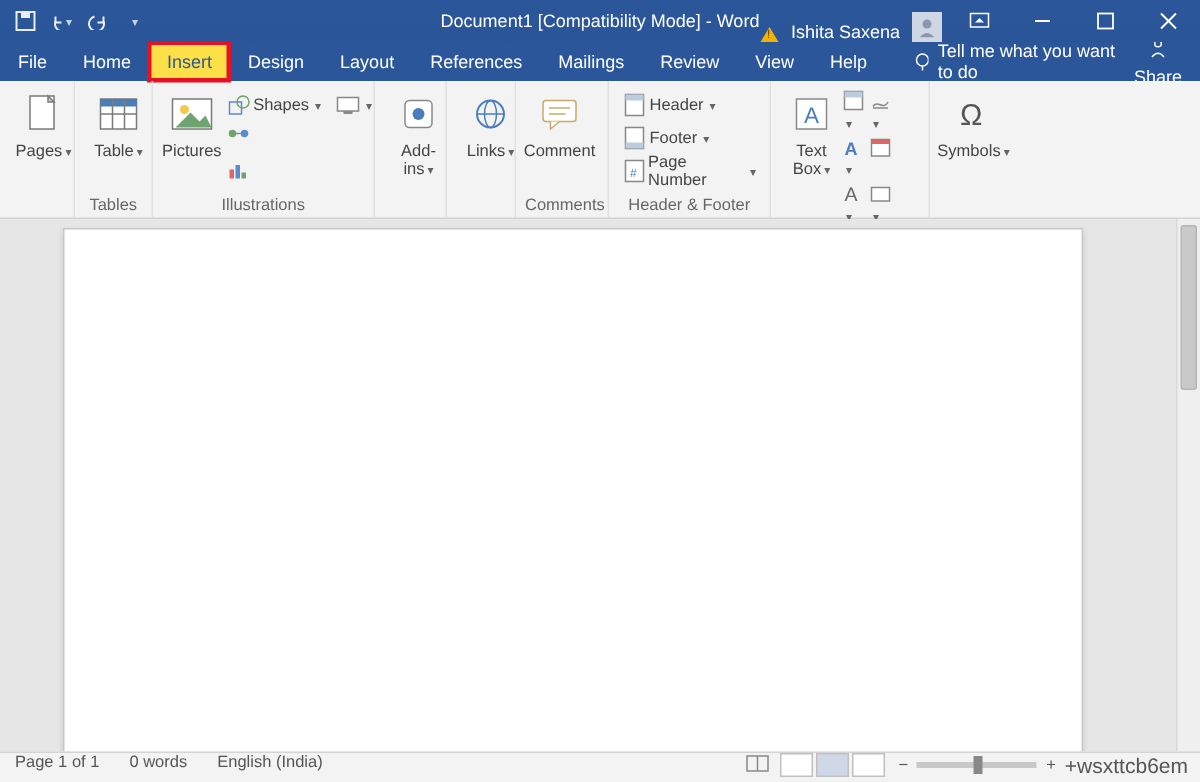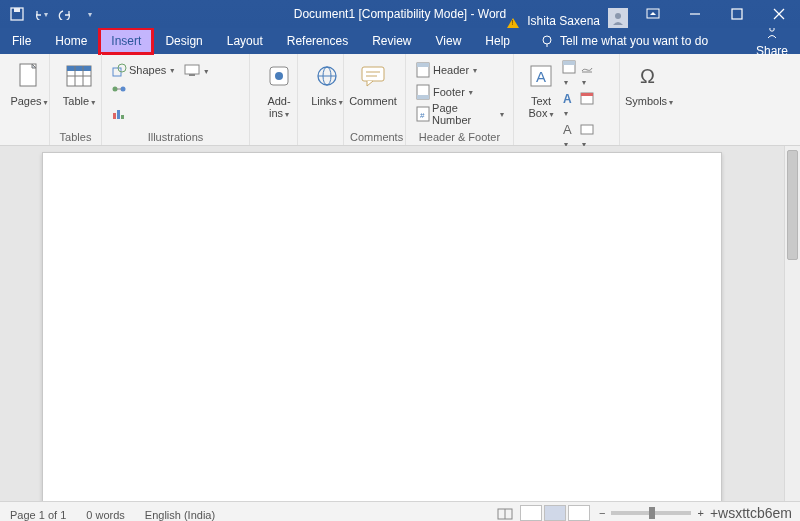--- a/index.html
+++ b/index.html
@@ -9,40 +9,40 @@
   .qat .ico { width: 14px; height: 14px; display: flex; align-items: center; justify-content: center; opacity: .9; }
   .title-center { position: absolute; left: 50%; transform: translateX(-50%); white-space: nowrap; }
   .title-right { margin-left: auto; display: flex; align-items: flex-end; gap: 8px; padding-right: 4px; }
   .avatar { width: 20px; height: 20px; background: #cfd6e4; display: flex; align-items: center; justify-content: center; }
   .winbtn { width: 34px; height: 28px; display: flex; align-items: center; justify-content: center; }
   .warning-tri { width:0;height:0;border-left:6px solid transparent;border-right:6px solid transparent;border-bottom:10px solid #f2b200; position: relative; }
   .warning-tri::after { content:"!"; position:absolute; left:-2px; top:-1px; font-size:8px; color:#5a3; color:#6b4; color:#5a3; color:#704; color:#704; }
   .warning-tri::after { content:"!"; position:absolute; left:-2px; top:0; font-size:8px; color:#6b3f00; }
   .menubar { height: 26px; background: #2b579a; display: flex; align-items: center; color: #fff; font-size: 12px; }
   .menubar .tab { padding: 0 12px; height: 26px; display: flex; align-items: center; cursor: default; }
-  .menubar .tab.active { background: #c4b5fd; color: #2b579a; }
+  .menubar .tab.active { background: #fde047; color: #2b579a; }
   .highlight-insert { outline: 3px solid #e81123; outline-offset: -2px; }
   .tellme { flex: 1; display: flex; align-items: center; gap: 6px; padding-left: 18px; }
   .share { display: flex; align-items: center; gap: 5px; padding: 0 12px; flex-direction: column; }
   .ribbon { height: 92px; background: #f3f3f3; border-bottom: 1px solid #d4d4d4; display: flex; }
   .group { border-right: 1px solid #e1e1e1; display: flex; flex-direction: column; justify-content: space-between; padding: 4px 6px 2px; }
   .group-label { text-align: center; font-size: 11px; color: #666; padding-top: 2px; }
   .bigbtn { display: flex; flex-direction: column; align-items: center; justify-content: flex-start; width: 46px; gap: 3px; padding-top: 2px;}
   .bigbtn .glyph { width: 32px; height: 32px; display:flex; align-items:center; justify-content:center; }
   .bigbtn .lbl { font-size: 11px; text-align: center; line-height: 12px; }
   .row { display: flex; }
   .stack { display:flex; flex-direction:column; gap:2px; }
   .small-item { display:flex; align-items:center; gap:2px; font-size:11px; height:20px; padding:0 3px;}
   .small-item .sg { width:16px; height:16px; display:flex; align-items:center; justify-content:center; }
   .dim { color:#a0a0a0; }
   .docarea { position: absolute; top: 146px; left: 0; right: 0; bottom: 20px; background: #e6e6e6; overflow: hidden; }
   .page { position: absolute; top: 6px; left: 42px; width: 680px; height: 500px; background: #fff; border: 1px solid #c8c8c8; box-shadow: 0 2px 4px rgba(0,0,0,.15); }
   .vscroll { position:absolute; right:0; top:0; bottom:0; width:16px; background:#efefef; border-left:1px solid #d9d9d9; }
   .vscroll .thumb { position:absolute; left:2px; right:2px; top:4px; height:110px; background:#c9c9c9; border:1px solid #b5b5b5; border-radius:2px;}
-  .statusbar { position:absolute; bottom:0; left:0; right:0; height:20px; background:#f3f3f3; border-top:1px solid #d4d4d4; display:flex; align-items:flex-end; font-size:11px; color:#555; }
+  .statusbar { position:absolute; bottom:0; left:0; right:0; height:20px; background:#f3f3f3; border-top:1px solid #d4d4d4; display:flex; align-items:flex-start; font-size:11px; color:#555; }
   .statusbar .seg { padding:0 10px; }
   .statusbar .spacer { flex:1; }
   .viewbtn { width:22px; height:16px; border:1px solid #c0c0c0; margin:0 1px; background:#fff; }
   .viewbtn.on { background:#d0d8e8; }
   .zoom { display:flex; align-items:center; gap:6px; padding:0 8px;}
   .slider { width:80px; height:4px; background:#c8c8c8; position:relative; }
   .slider .knob { position:absolute; left:38px; top:-4px; width:6px; height:12px; background:#888; }
   svg { display:block; }
   .chev::after { content:"▾"; font-size:8px; color:#666; margin-left:2px; }
   .chevw::after { content:"▾"; font-size:8px; color:#fff; margin-left:2px; opacity:.8;}
@@ -107,20 +107,21 @@
   </div>
 </div>
 
 <div class="menubar">
   <div class="tab">File</div>
   <div class="tab">Home</div>
   <div class="tab active highlight-insert">Insert</div>
   <div class="tab">Design</div>
   <div class="tab">Layout</div>
   <div class="tab">References</div>
+  <div class="tab">Mailings</div>
   <div class="tab">Review</div>
   <div class="tab">View</div>
   <div class="tab">Help</div>
   <div class="tellme">
     <svg width="14" height="14">
         <circle cx="7" cy="6" r="4" fill="none" stroke="#fff"></circle>
         <line x1="7" y1="10" x2="7" y2="13" stroke="#fff"></line>
       </svg>
     <span>Tell me what you want to do</span>
   </div>
@@ -159,20 +160,30 @@
             <line x1="2" y1="12" x2="26" y2="12" stroke="#7a7a7a"></line>
           </svg>
         </span>
       <span class="lbl chev">Table</span>
     </div>
     <div class="group-label">Tables</div>
   </div>
 
   <div class="group" style="width:148px">
     <div class="row">
+      <div class="bigbtn" style="width:50px">
+        <span class="glyph">
+            <svg width="30" height="26">
+              <rect x="2" y="3" width="26" height="20" fill="#fff" stroke="#7a7a7a"></rect>
+              <circle cx="10" cy="10" r="3" fill="#f2c94c"></circle>
+              <path d="M4 22 L14 12 L20 18 L24 14 L28 22 Z" fill="#6fa36f"></path>
+            </svg>
+          </span>
+        <span class="lbl">Pictures</span>
+      </div>
       <div class="stack" style="padding-top:2px">
         <div class="small-item chev">
           <span class="sg">
               <svg width="16" height="16">
                 <rect x="2" y="6" width="8" height="8" fill="none" stroke="#5b8bce"></rect>
                 <circle cx="11" cy="6" r="4" fill="none" stroke="#6fa36f"></circle>
               </svg>
             </span>
           <span>Shapes</span>
         </div>

